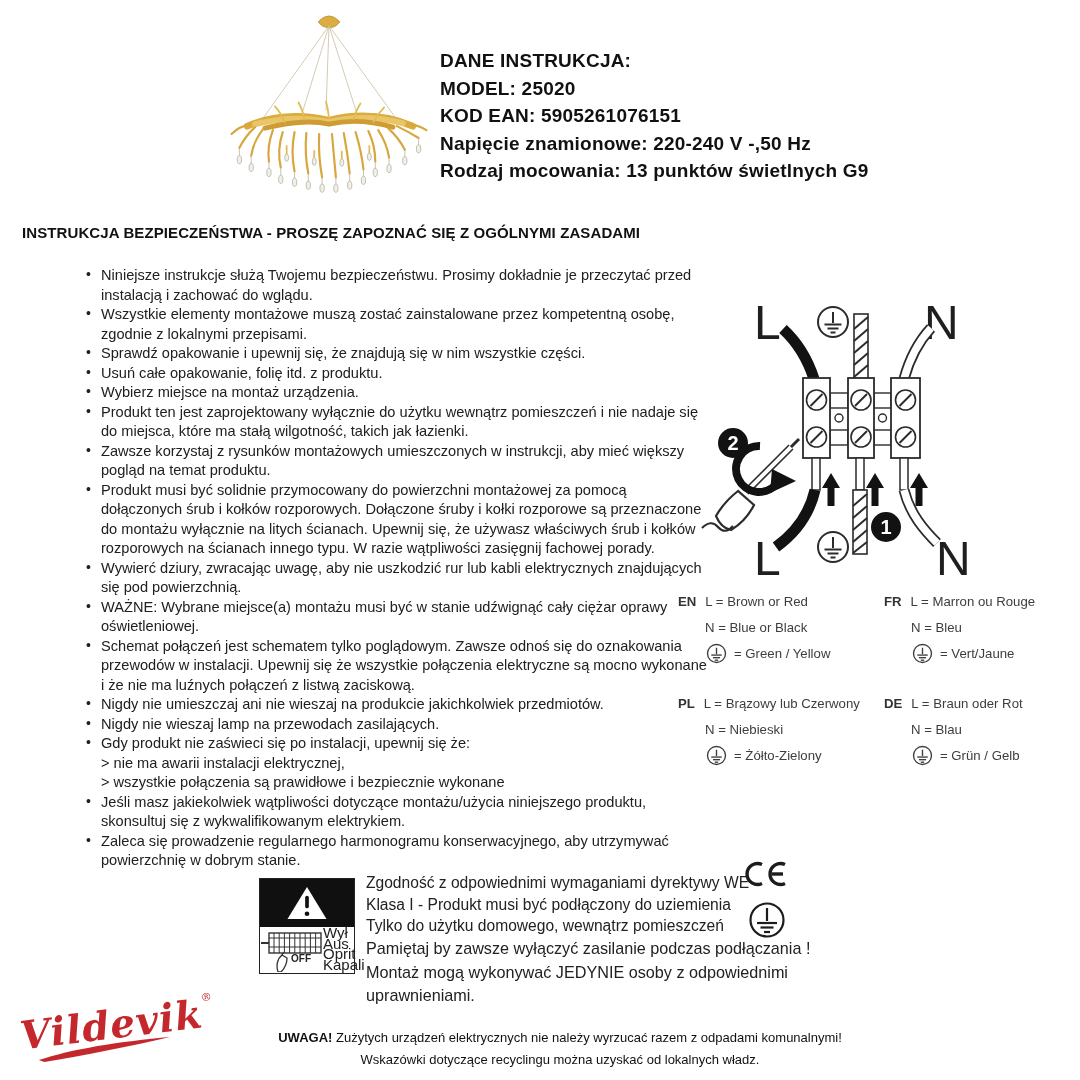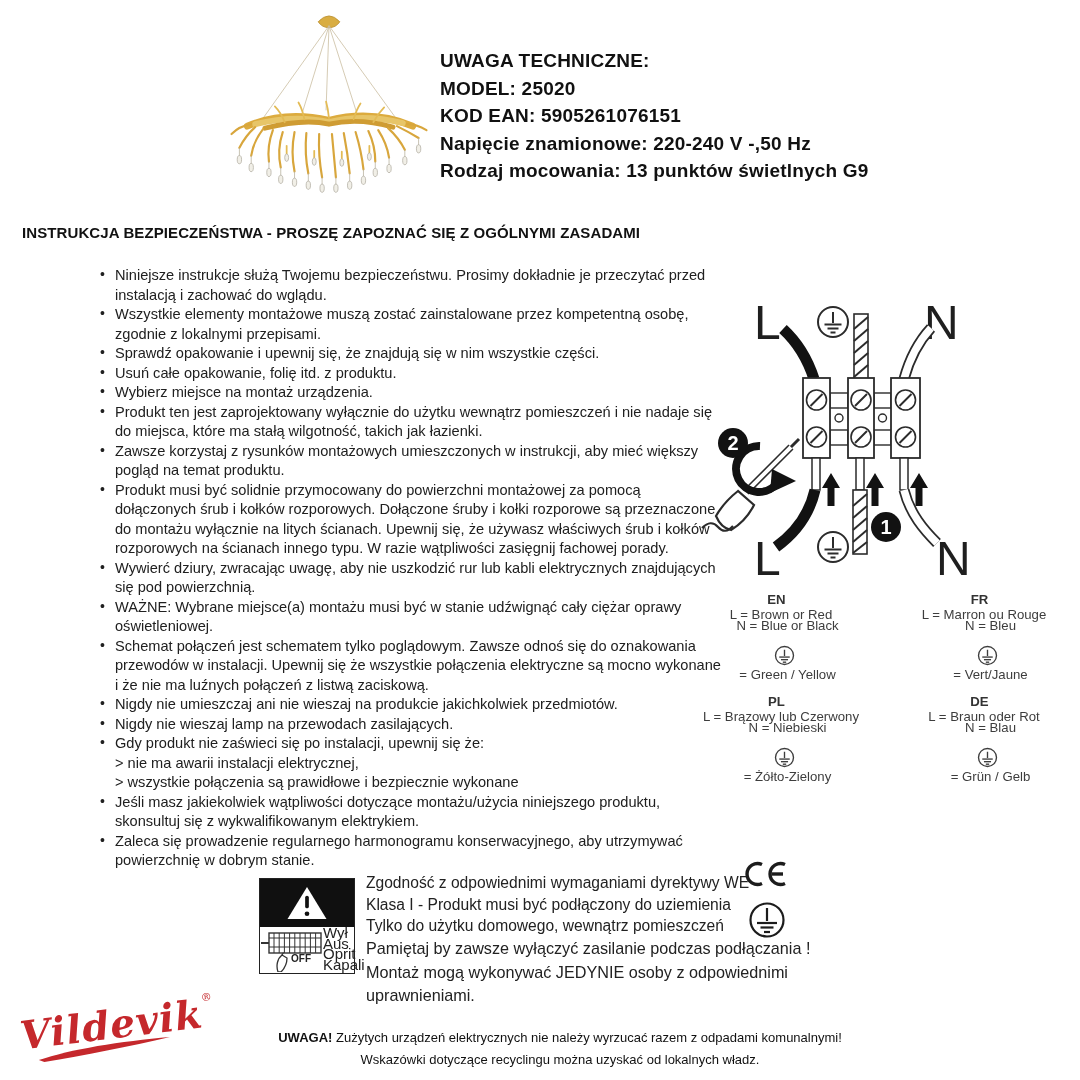--- a/index.html
+++ b/index.html
@@ -4,33 +4,33 @@
 <style>
   html,body{margin:0;padding:0;background:#fff;}
   .page{position:relative;width:1080px;height:1080px;background:#ffffff;overflow:hidden;
         font-family:"Liberation Sans",sans-serif;color:#1c1c1c;}
   
   .chandelier{position:absolute;left:224px;top:8px;width:210px;height:192px;}
   .tech{position:absolute;left:440px;top:47px;font-weight:700;font-size:19px;line-height:27.5px;letter-spacing:.2px;color:#111;}
   
   .title{position:absolute;left:22px;top:224px;font-size:15px;font-weight:700;letter-spacing:.1px;color:#111;white-space:nowrap;}
   
-  .bullets{position:absolute;left:96px;top:266px;width:608px;margin:0;padding:0 0 0 19px;list-style:none;
+  .bullets{position:absolute;left:82px;top:266px;width:608px;margin:0;padding:0 0 0 19px;list-style:none;
            font-size:14.6px;line-height:19.5px;color:#202020;}
   .bullets li{position:relative;white-space:pre-line;}
   .bullets li::before{content:"•";position:absolute;left:-15px;top:-1px;font-size:14px;color:#202020;}
   
   .diagram{position:absolute;left:688px;top:285px;width:392px;height:312px;}
   .diagram text{font-family:"Liberation Sans",sans-serif;}
   
   .legend{position:absolute;left:678px;top:592px;display:grid;grid-template-columns:206px 200px;row-gap:24px;
           font-size:13.2px;color:#3d3d3d;}
-  .lg-row{display:flex;align-items:center;height:18px;margin-bottom:8px;white-space:nowrap;flex-direction:column;}
+  .lg-row{display:flex;align-items:center;height:18px;margin-bottom:8px;white-space:nowrap;}
   .lg-code{font-weight:700;margin-right:9px;color:#333;}
-  .lg-indent{margin-left:13px;}
+  .lg-indent{margin-left:27px;}
   .lg-earth{width:23px;height:23px;margin-right:6px;flex:0 0 auto;}
   
   .warnbox{position:absolute;left:259px;top:878px;width:96px;height:96px;border:1.5px solid #222;box-sizing:border-box;background:#fff;}
   .warnbox-top{height:48px;background:#101010;display:flex;align-items:center;justify-content:center;}
   .warnbox-bottom{position:relative;height:45px;}
   .switch-svg{position:absolute;left:0;top:0;}
   .off-label{position:absolute;left:31px;top:26px;font-size:10px;font-weight:700;color:#222;}
   .switch-labels{position:absolute;left:63px;top:1px;font-size:15px;line-height:10.6px;color:#222;}
   .comp{position:absolute;left:366px;top:872px;font-size:15.6px;line-height:21.6px;color:#222;white-space:nowrap;}
   .powerwarn{position:absolute;left:366px;top:937px;width:445px;font-size:16.2px;line-height:23.6px;color:#222;}
@@ -124,21 +124,21 @@
       <ellipse cx="182" cy="155" rx="2.2" ry="4.2"></ellipse>
         <ellipse cx="196" cy="143" rx="2.2" ry="4.2"></ellipse>
       <ellipse cx="62" cy="152" rx="2" ry="3.8"></ellipse>
         <ellipse cx="90" cy="156" rx="2" ry="3.8"></ellipse>
       <ellipse cx="118" cy="157" rx="2" ry="3.8"></ellipse>
         <ellipse cx="146" cy="151" rx="2" ry="3.8"></ellipse>
     </g>
   </svg>
 
   <div class="tech">
-    <div>UWAGA TECHNICZNE:</div>
+    <div>DANE INSTRUKCJA:</div>
     <div>MODEL: 25020</div>
     <div>KOD EAN: 5905261076151</div>
     <div>Napięcie znamionowe: 220-240 V -,50 Hz</div>
     <div>Rodzaj mocowania: 13 punktów świetlnych G9</div>
   </div>
 
   <div class="title">INSTRUKCJA BEZPIECZEŃSTWA - PROSZĘ ZAPOZNAĆ SIĘ Z OGÓLNYMI ZASADAMI</div>
 
   <ul class="bullets">
     <li>Niniejsze instrukcje służą Twojemu bezpieczeństwu. Prosimy dokładnie je przeczytać przed instalacją i zachować do wglądu.</li>

